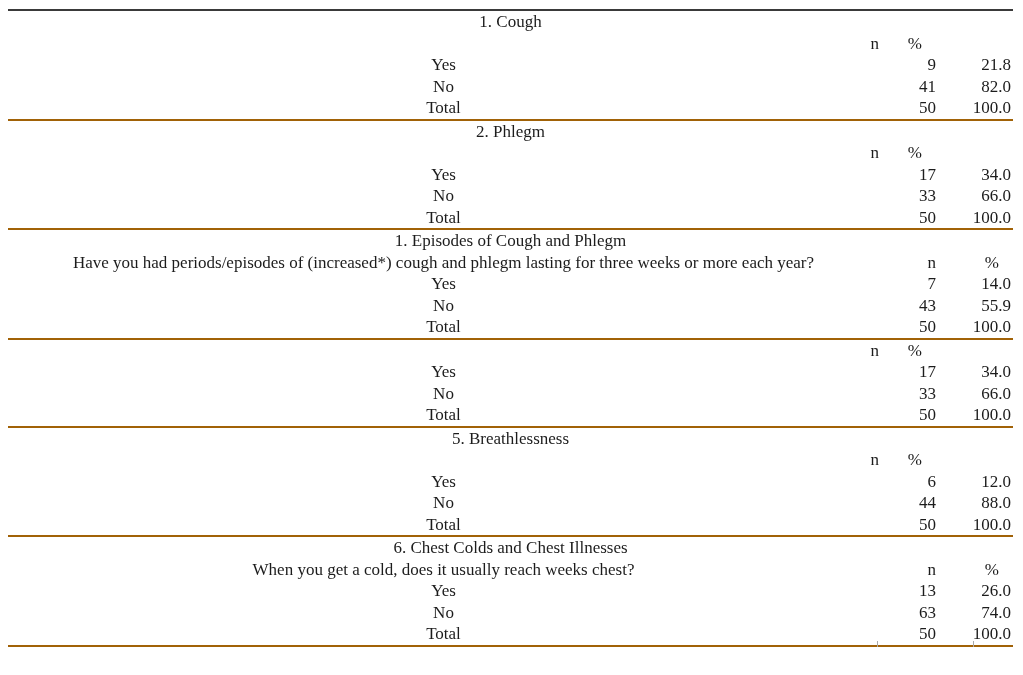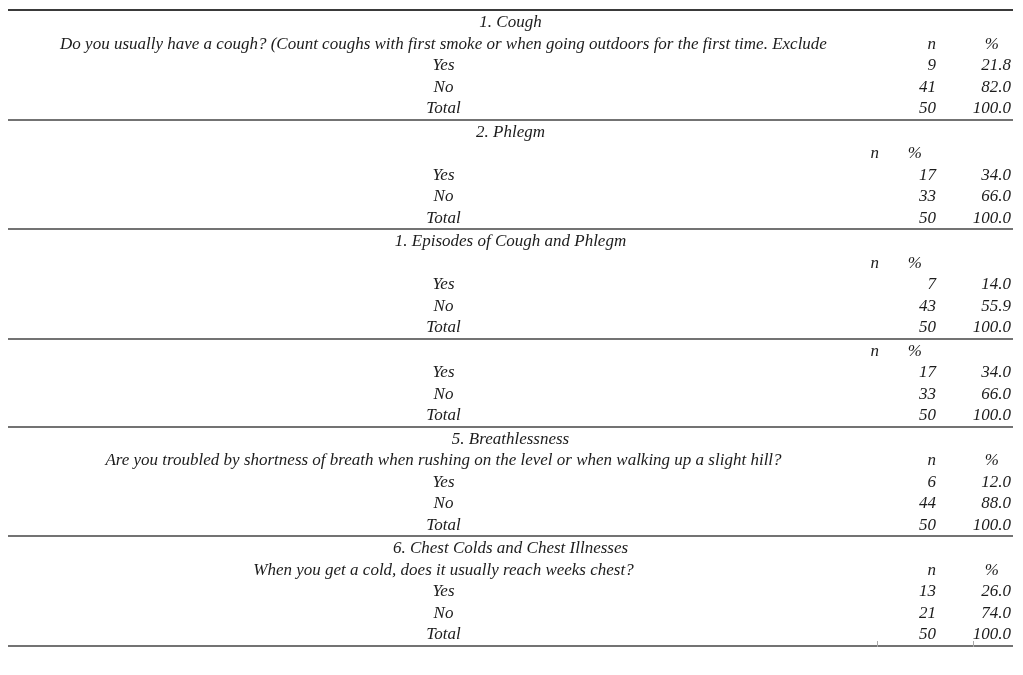--- a/index.html
+++ b/index.html
@@ -13,22 +13,21 @@
   .table-wrap {
     position: relative;
     margin: 9px 0 0 8px;
     width: 1005px;
     border-top: 2px solid #3a3a3a;
     font-family: "Liberation Serif", "DejaVu Serif", serif;
     font-size: 17px;
     color: #1c1c1c;
   }
   .sec {
-    border-bottom: 2px solid #737373;
-    font-style: italic;
+    border-bottom: 2px solid #a16207;
   }
   .sec:last-child {
     position: relative;
   }
   .row {
     display: grid;
     grid-template-columns: 1fr 57px 77px;
     height: 21.5px;
     line-height: 21.5px;
     white-space: nowrap;
@@ -62,21 +61,20 @@
   .tick.t2 { left: 965px; }
 </style>
 </head>
 <body>
 
 <div class="table-wrap">
 
   <section class="sec">
     <div class="row title-row">1. Cough</div>
     <div class="row">
-      <div class="cell q">Do you usually have a cough? (Count coughs with first smoke or when going outdoors for the first time. Exclude</div>
       <div class="cell n head">n</div>
       <div class="cell p head">%</div>
     </div>
     <div class="row">
       <div class="cell q">Yes</div>
       <div class="cell n">9</div>
       <div class="cell p">21.8</div>
     </div>
     <div class="row">
       <div class="cell q">No</div>
@@ -109,20 +107,21 @@
     <div class="row">
       <div class="cell q">Total</div>
       <div class="cell n">50</div>
       <div class="cell p">100.0</div>
     </div>
   </section>
 
   <section class="sec">
     <div class="row title-row">1. Episodes of Cough and Phlegm</div>
     <div class="row">
+      <div class="cell q">Have you had periods/episodes of (increased*) cough and phlegm lasting for three weeks or more each year?</div>
       <div class="cell n head">n</div>
       <div class="cell p head">%</div>
     </div>
     <div class="row">
       <div class="cell q">Yes</div>
       <div class="cell n">7</div>
       <div class="cell p">14.0</div>
     </div>
     <div class="row">
       <div class="cell q">No</div>
@@ -154,21 +153,20 @@
     <div class="row">
       <div class="cell q">Total</div>
       <div class="cell n">50</div>
       <div class="cell p">100.0</div>
     </div>
   </section>
 
   <section class="sec">
     <div class="row title-row">5. Breathlessness</div>
     <div class="row">
-      <div class="cell q">Are you troubled by shortness of breath when rushing on the level or when walking up a slight hill?</div>
       <div class="cell n head">n</div>
       <div class="cell p head">%</div>
     </div>
     <div class="row">
       <div class="cell q">Yes</div>
       <div class="cell n">6</div>
       <div class="cell p">12.0</div>
     </div>
     <div class="row">
       <div class="cell q">No</div>
@@ -189,21 +187,21 @@
       <div class="cell n head">n</div>
       <div class="cell p head">%</div>
     </div>
     <div class="row">
       <div class="cell q">Yes</div>
       <div class="cell n">13</div>
       <div class="cell p">26.0</div>
     </div>
     <div class="row">
       <div class="cell q">No</div>
-      <div class="cell n">21</div>
+      <div class="cell n">63</div>
       <div class="cell p">74.0</div>
     </div>
     <div class="row">
       <div class="cell q">Total</div>
       <div class="cell n">50</div>
       <div class="cell p">100.0</div>
     </div>
     <div class="tick t1"></div>
     <div class="tick t2"></div>
   </section>

